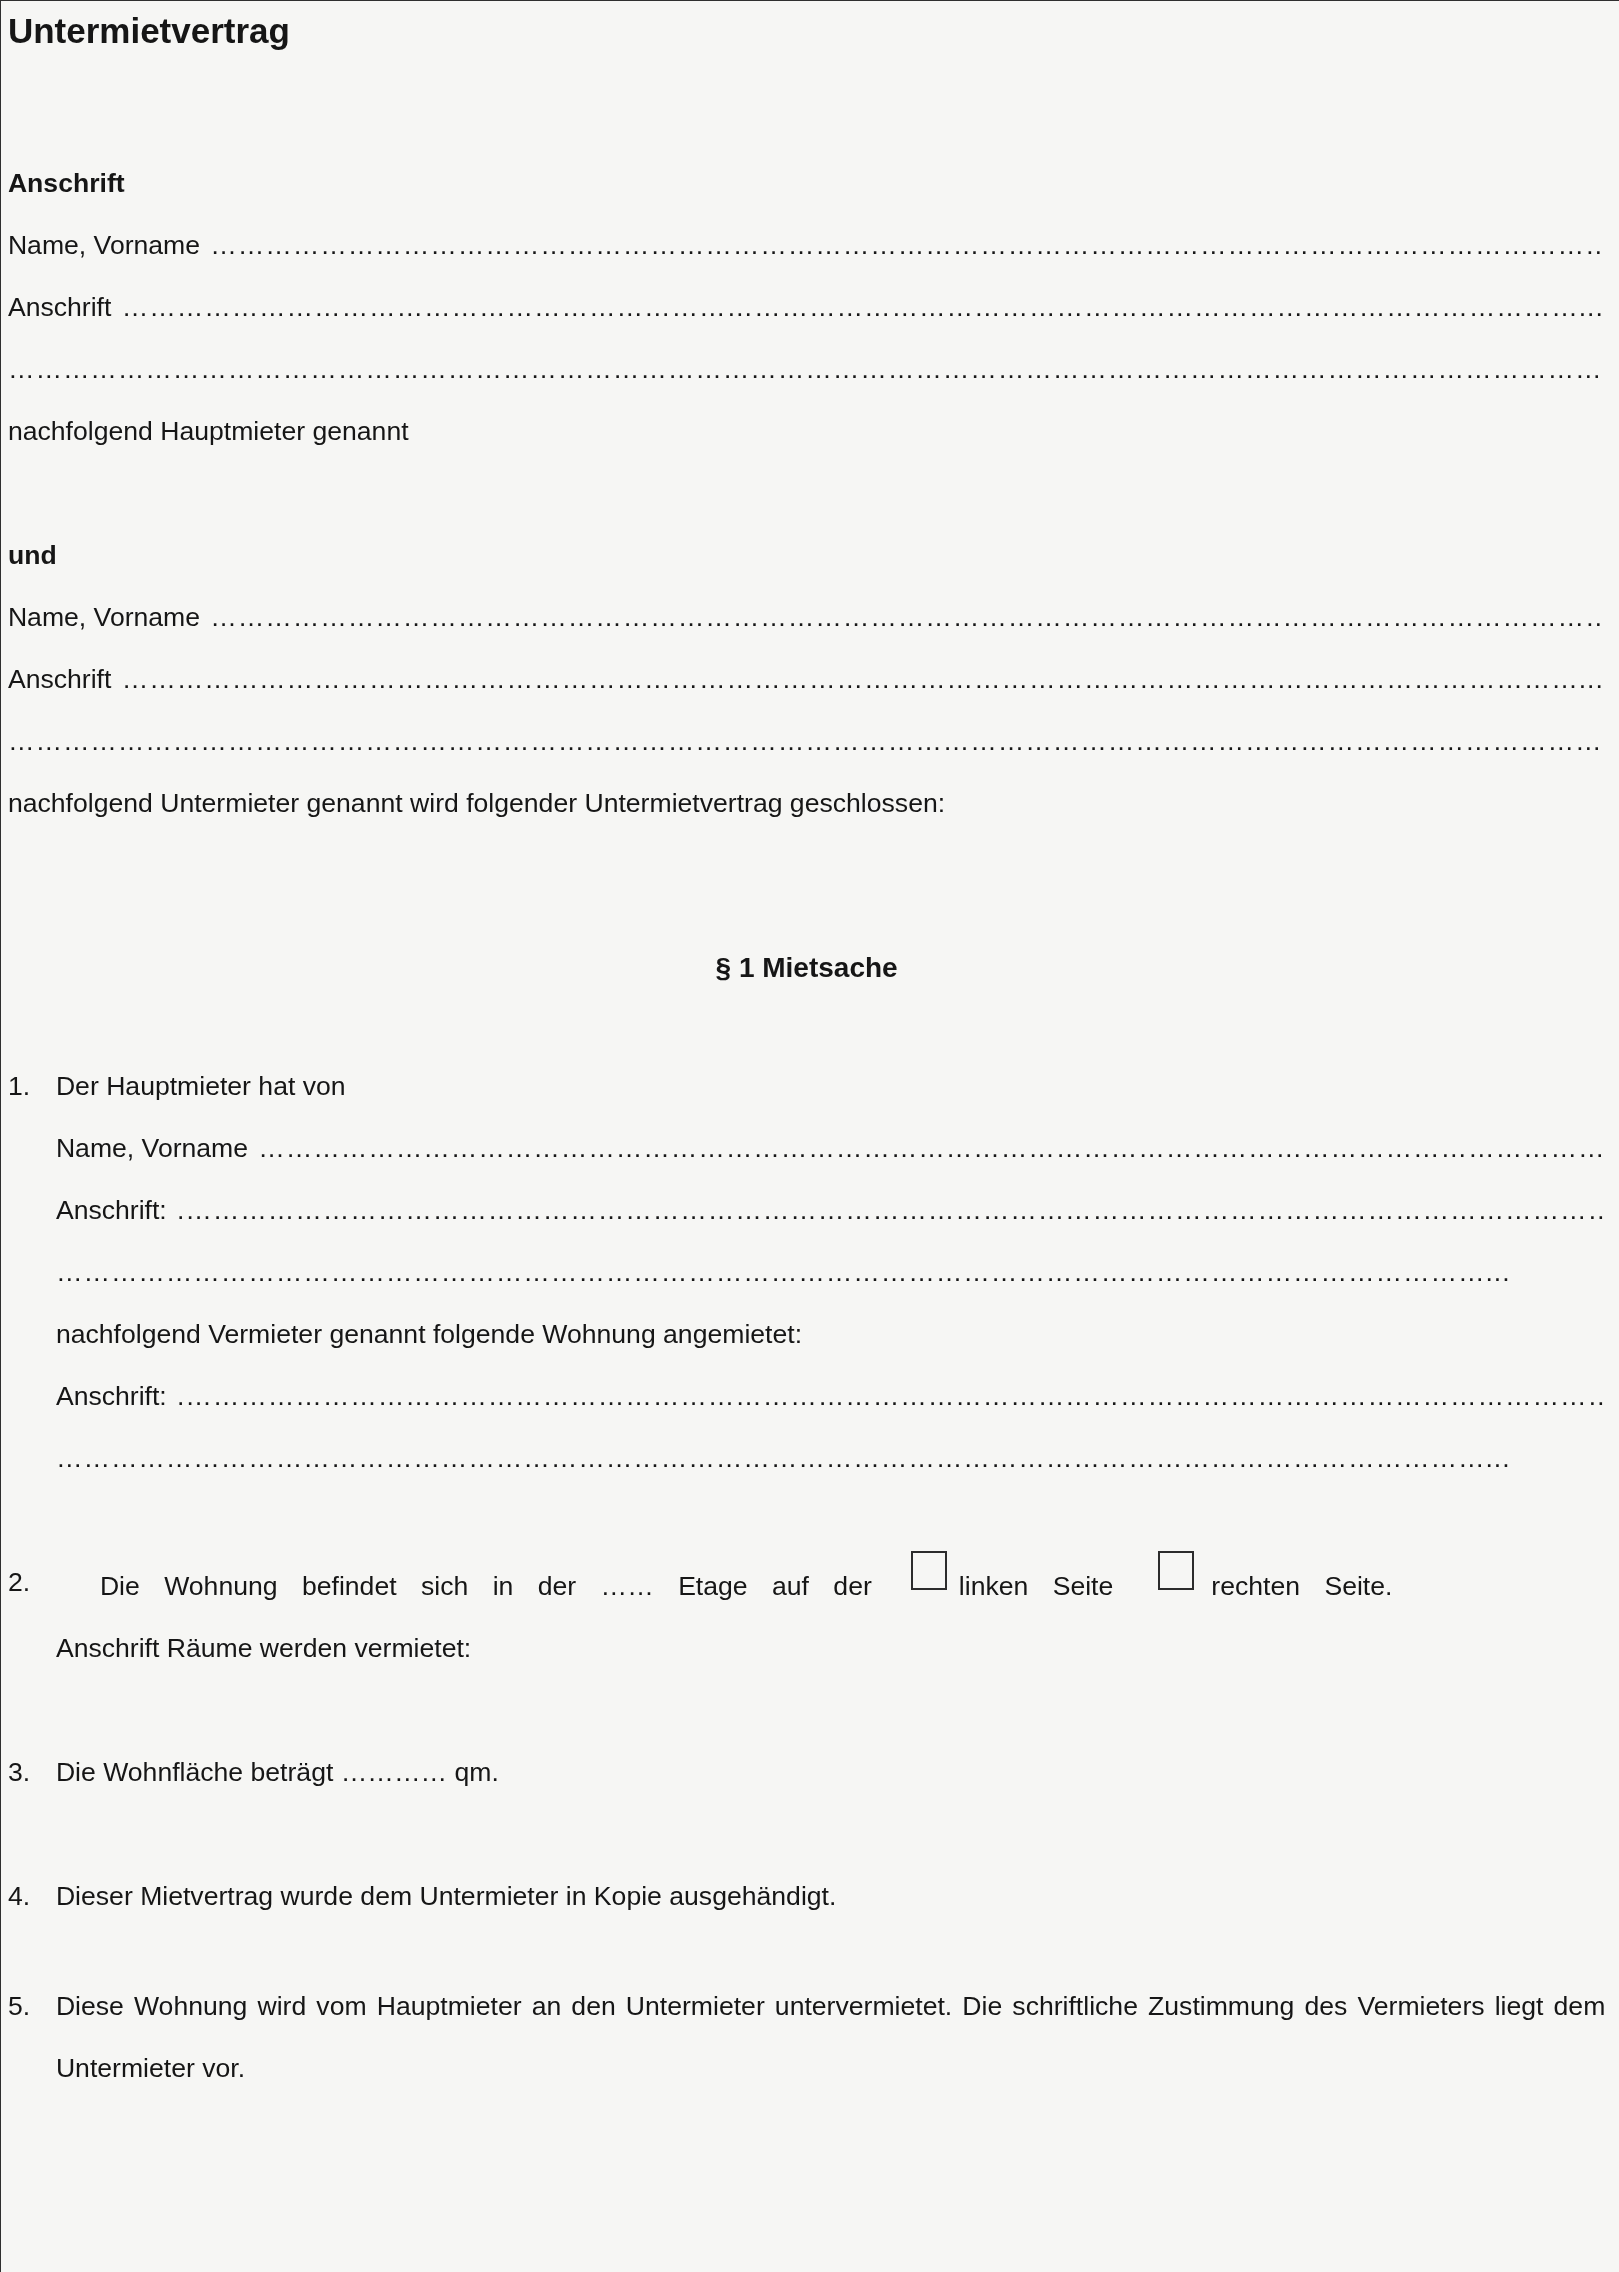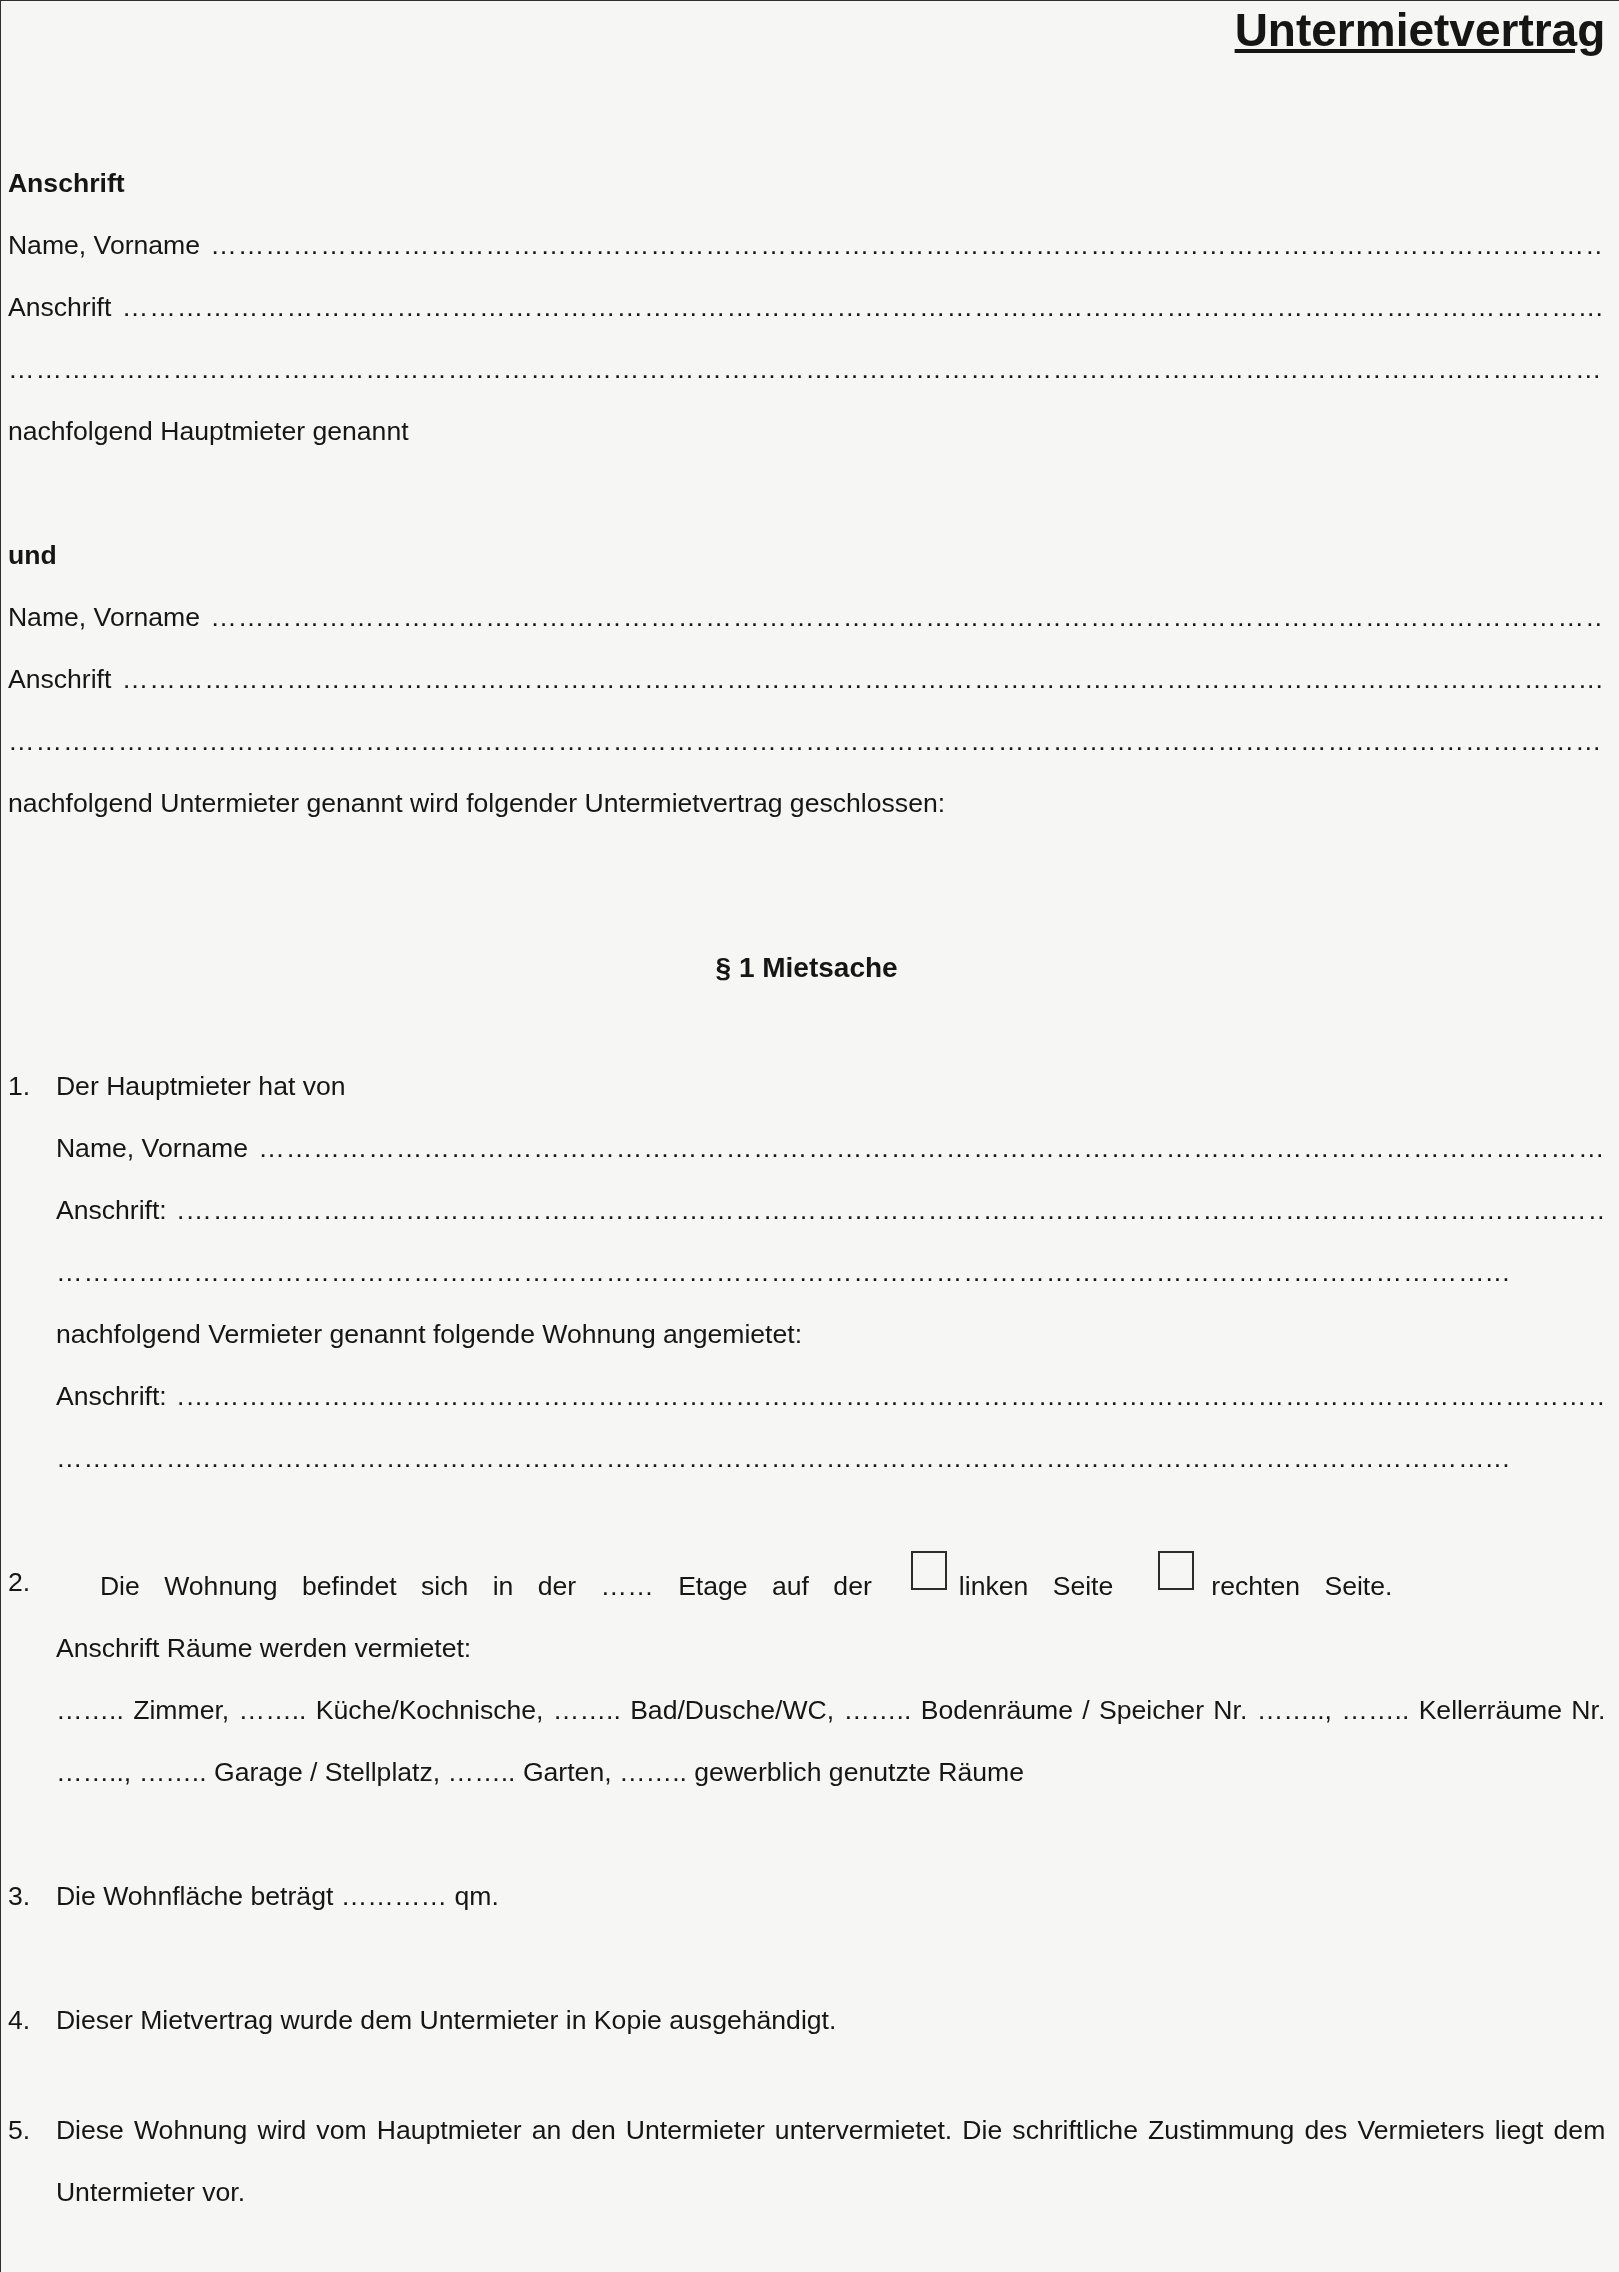--- a/index.html
+++ b/index.html
@@ -10,21 +10,21 @@
     margin:0 auto;
     background:#f6f6f4;
     border:1.7px solid #2f2f2f;
     color:#161616;
     font-family:"Liberation Sans", sans-serif;
     font-size:26.6px;
     line-height:62px;
     padding:1.7px 13.7px 0 6.9px;
     overflow:hidden;
   }
-  h1 { font-size:46px; line-height:55px; font-weight:700; text-align:right;text-decoration:underline; }
+  h1 { font-size:35px; line-height:55px; font-weight:700; text-align:left; }
   .bold { font-weight:700; }
   .mt-intro { margin-top:94px; }
   .fill-line { display:flex; white-space:nowrap; overflow:hidden; }
   .fill-line .label { flex:none; padding-right:10.3px; }
   .fill-line .dots { flex:1; overflow:hidden; letter-spacing:0.9px; }
   .dots-full { white-space:nowrap; overflow:hidden; letter-spacing:0.9px; }
   .gap-line { height:62px; }
   .sec-heading { text-align:center; font-size:28px; line-height:51px; font-weight:700; margin-top:108px; }
   .item { display:flex; margin-top:62px; }
   .item .num { flex:none; width:48px; }
@@ -101,21 +101,20 @@
     </div>
   </div>
 
   <div class="item">
     <span class="num">2.</span>
     <div class="content">
       <div class="spread" style="white-space:nowrap; overflow:hidden;margin-left:44px;">
         <span>Die Wohnung befindet sich in der …… Etage auf der</span><span class="cb first"></span><span>linken Seite</span><span class="cb second"></span><span>rechten Seite.</span>
       </div>
       <p>Anschrift Räume werden vermietet:</p>
-      <p class="justify">…….. Zimmer, …….. Küche/Kochnische, …….. Bad/Dusche/WC, …….. Bodenräume / Speicher Nr. …….., …….. Kellerräume Nr. …….., …….. Garage / Stellplatz, …….. Garten, …….. gewerblich genutzte Räume</p>
     </div>
   </div>
 
   <div class="item">
     <span class="num">3.</span>
     <div class="content">
       <p>Die Wohnfläche beträgt  ………… qm.</p>
     </div>
   </div>
 

